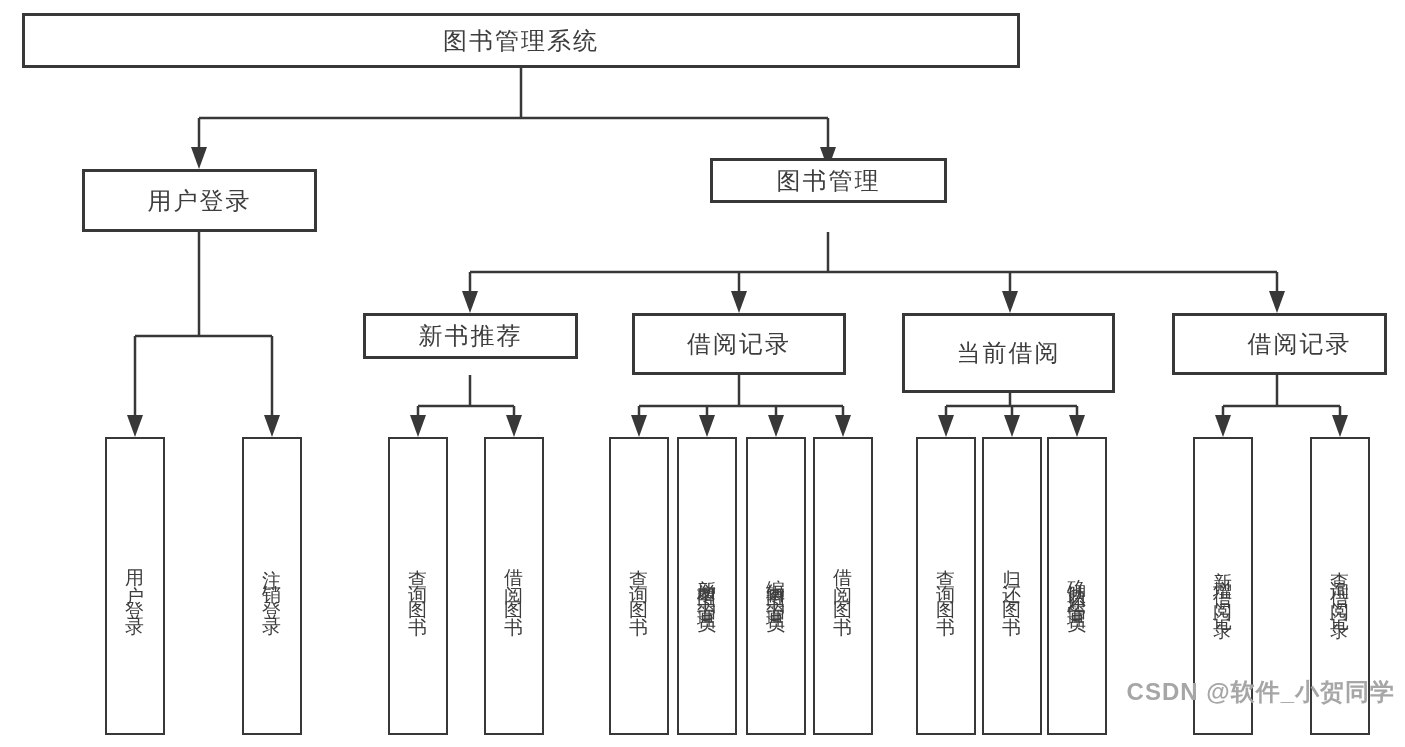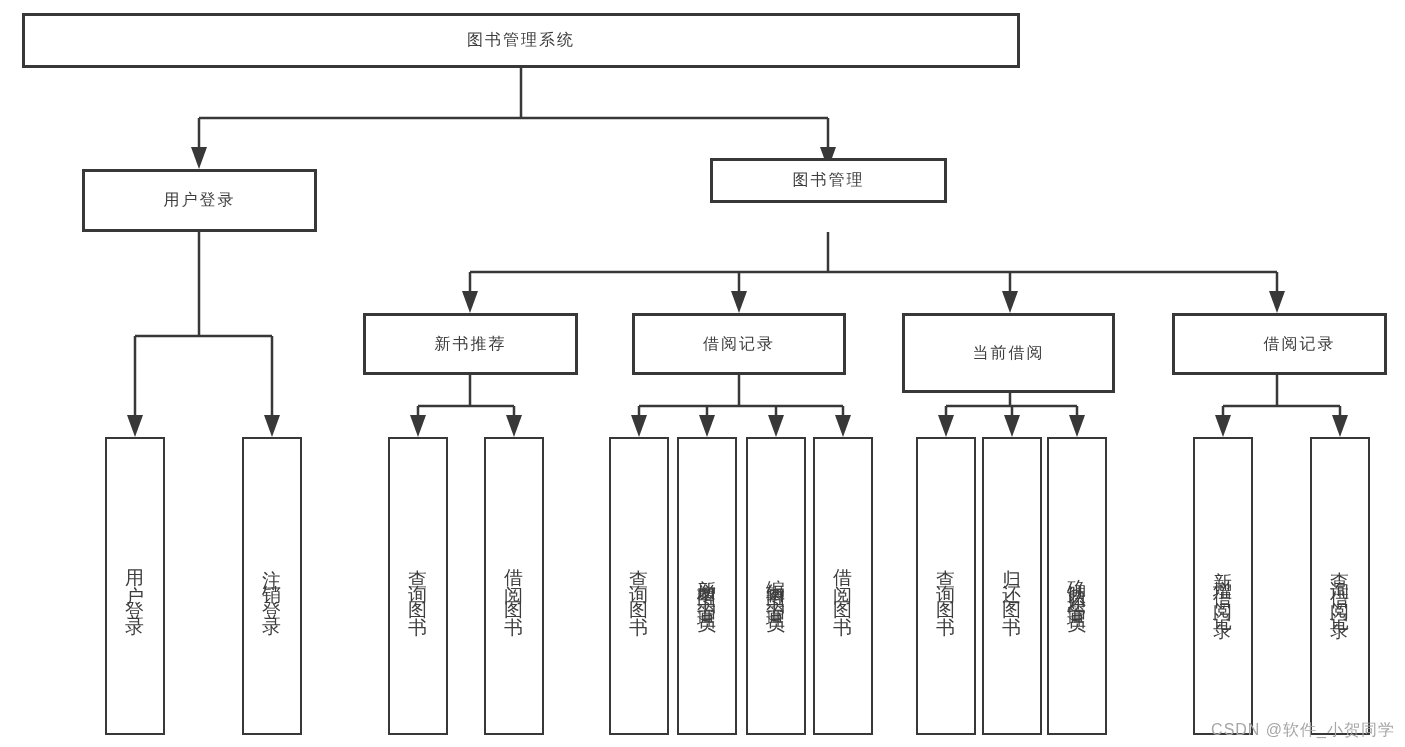--- a/index.html
+++ b/index.html
@@ -36,21 +36,21 @@
   }
   .box{
     position:absolute;
     box-sizing:border-box;
     background:#ffffff;
     border:3px solid var(--line);
     display:flex;
     align-items:center;
     justify-content:center;
     color:var(--text);
-    font-size:16px;
+    font-size:24px;
     letter-spacing:2px;
     white-space:nowrap;
   }
   .leaf{
     top:437px;
     width:60px;
     height:298px;
     border-width:2.5px;
     font-size:19px;
   }
@@ -59,47 +59,48 @@
     text-orientation:mixed;
     line-height:1;
   }
   .ls-wide span{letter-spacing:16px;}
   .ls-mid  span{letter-spacing:10px;}
   .ls-tight span{letter-spacing:5px;}
   
   #root            {left:22px;  top:13px;  width:998px; height:55px;}
   #n-user-login    {left:82px;  top:169px; width:235px; height:63px;}
   #n-book-mgmt     {left:710px; top:158px; width:237px; height:45px;}
-  #n-new-book      {left:363px; top:313px; width:215px; height:62px;}
+  #n-new-book      {left:363px; top:313px; width:215px; height:46px;}
   #n-book-borrow   {left:632px; top:313px; width:214px; height:62px;}
   #n-current-borrow{left:902px; top:313px; width:213px; height:80px;}
   #n-borrow-record {left:1172px;top:313px; width:215px; height:62px;padding-left:40px;}
   
   #l-user-login   {left:105px;}
   #l-logout       {left:242px;}
   #l-nb-query     {left:388px;}
   #l-nb-borrow    {left:484px;}
   #l-bb-query     {left:609px;}
   #l-bb-add       {left:677px;}
   #l-bb-edit      {left:746px;}
   #l-bb-borrow    {left:813px;}
   #l-cb-query     {left:916px;}
   #l-cb-return    {left:982px;}
   #l-cb-confirm   {left:1047px;}
   #l-br-add       {left:1193px;}
   #l-br-query     {left:1310px;}
   #watermark{
     position:absolute;
     right:10px;
-    top:720px;
-    font-size:16px;
+    top:676px;
+    font-size:24px;
     color:var(--watermark);
     letter-spacing:1px;
     white-space:nowrap;
     z-index:5;
+    font-weight:bold;
   }
 </style>
 </head>
 <body>
 
 <div id="canvas">
 
   <svg id="connectors" viewBox="0 0 1405 747" xmlns="http://www.w3.org/2000/svg">
 
     <path d="M521 68 V118 M199 118 H828 M199 118 V150 M828 118 V150"></path>

